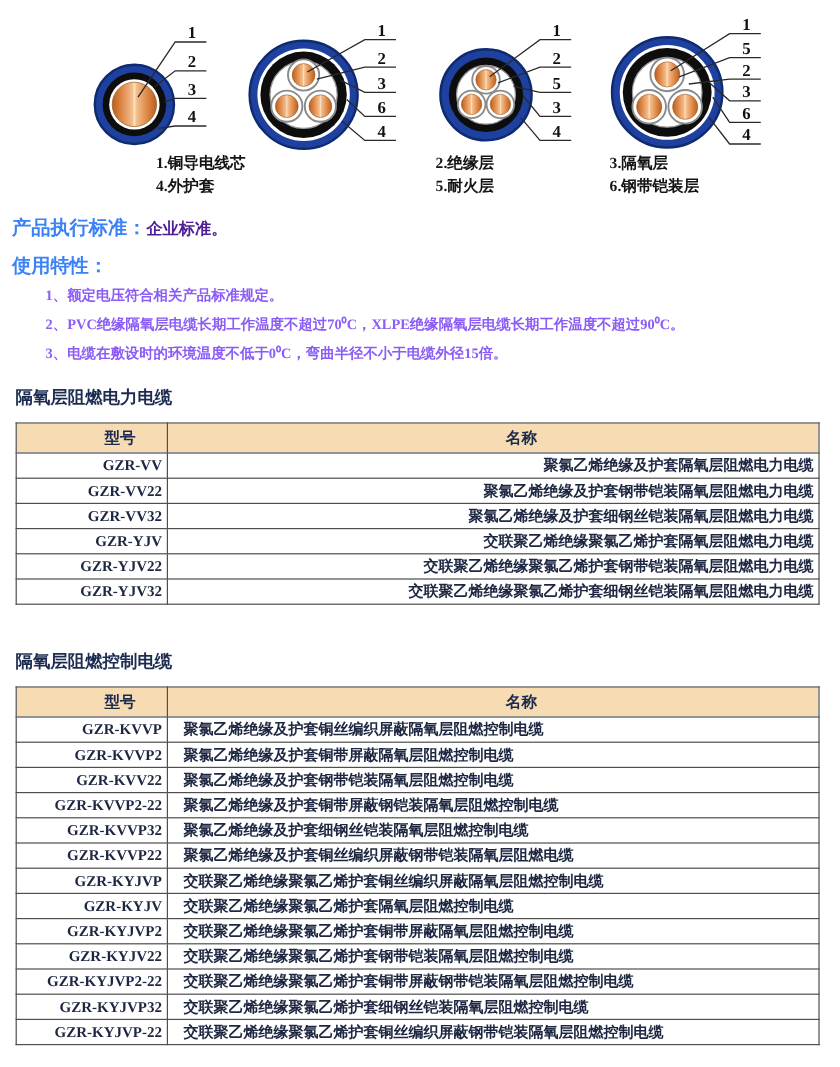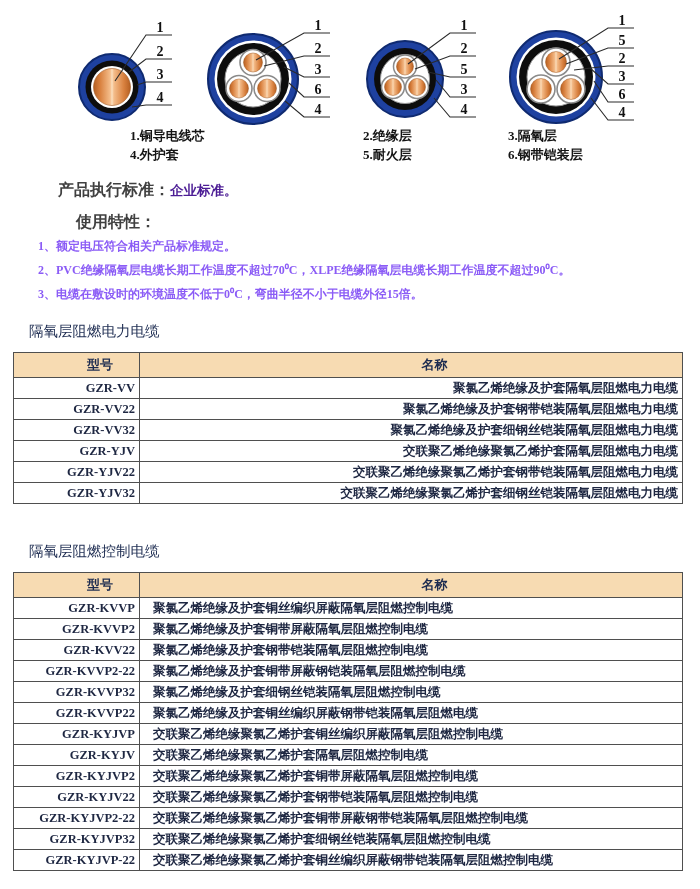--- a/index.html
+++ b/index.html
@@ -9,27 +9,27 @@
   }
   
   .diagrams { position:absolute; left:0; top:6px; width:700px; height:122px; }
   .cable-num { font-family:"Liberation Serif", serif; font-size:14px; font-weight:bold; fill:#111; }
   .leader { stroke:#2a2a2a; stroke-width:1.1; fill:none; }
   
   .legend-group { position:absolute; top:126px; font-size:13px; font-weight:bold; color:#141414; line-height:19px;margin-left:48px; }
   .legend-1 { left:82px; } .legend-2 { left:315px; } .legend-3 { left:460px; }
   
   .standards-line { position:absolute; left:10px; top:180px; }
-  .hdr-label { font-family:Liberation Serif, serif; font-weight:bold; font-size:16px; color:#404040;margin-left:48px; }
+  .hdr-label { font-family:Liberation Serif, serif; font-weight:bold; font-size:16px; color:#3b82f6; }
   .hdr-value { font-size:13.5px; font-weight:600; color:#4c1d95; }
-  .usage-label { position:absolute; left:28px; top:212px; }
+  .usage-label { position:absolute; left:10px; top:212px; }
   .usage-items { position:absolute; left:10px; top:234px; width:685px; }
   .usage-item { font-size:12px; font-weight:700; color:#8b5cf6; line-height:24px; padding-left:28px; white-space:nowrap; }
   
-  .section-title { position:absolute; left:13px; font-size:14.5px; font-weight:normal; color:#1c2b50;margin-left:16px; }
+  .section-title { position:absolute; left:13px; font-size:14.5px; font-weight:bold; color:#1c2b50; }
   .title-1 { top:322px; } .title-2 { top:542px; }
   
   .cable-table { position:absolute; left:13px; border-collapse:collapse; width:670px; table-layout:fixed; }
   .table-1 { top:352px; } .table-2 { top:572px; }
   .cable-table th, .cable-table td { border:1px solid #4f4f4f; box-sizing:border-box; overflow:hidden; white-space:nowrap; }
   .cable-table th {
     height:25px; background:#f7dbb2; font-size:13px; color:#1c2b50; font-weight:bold; padding-left:48px;
   }
   .cable-table td {
     height:21px; font-size:12.5px; font-weight:bold; color:#1e2742; text-align:right; padding:0 4px;

